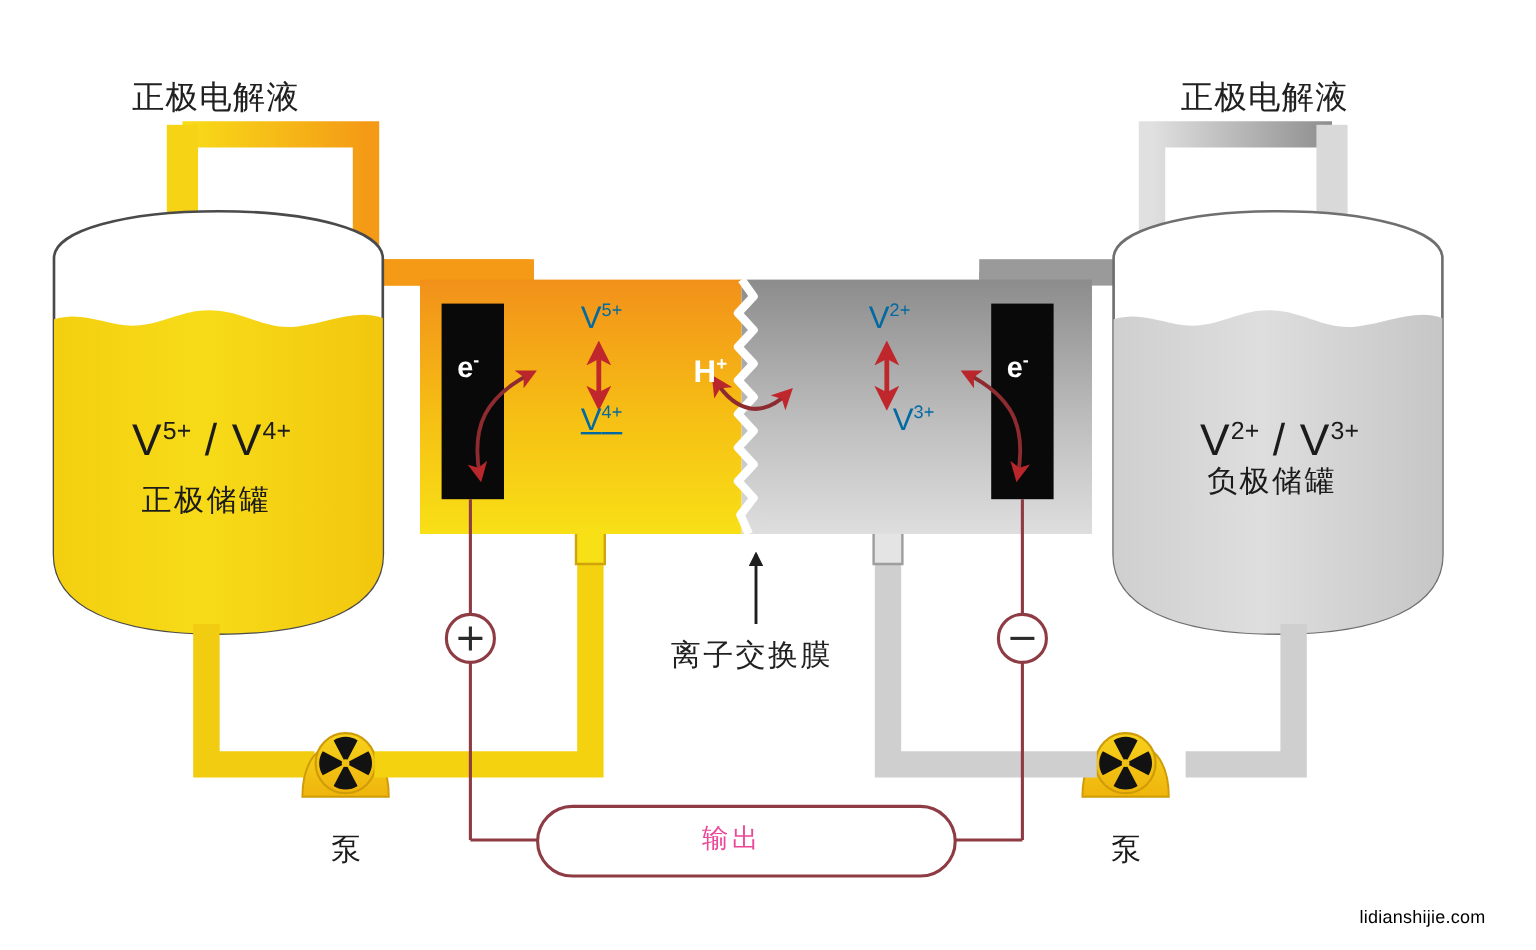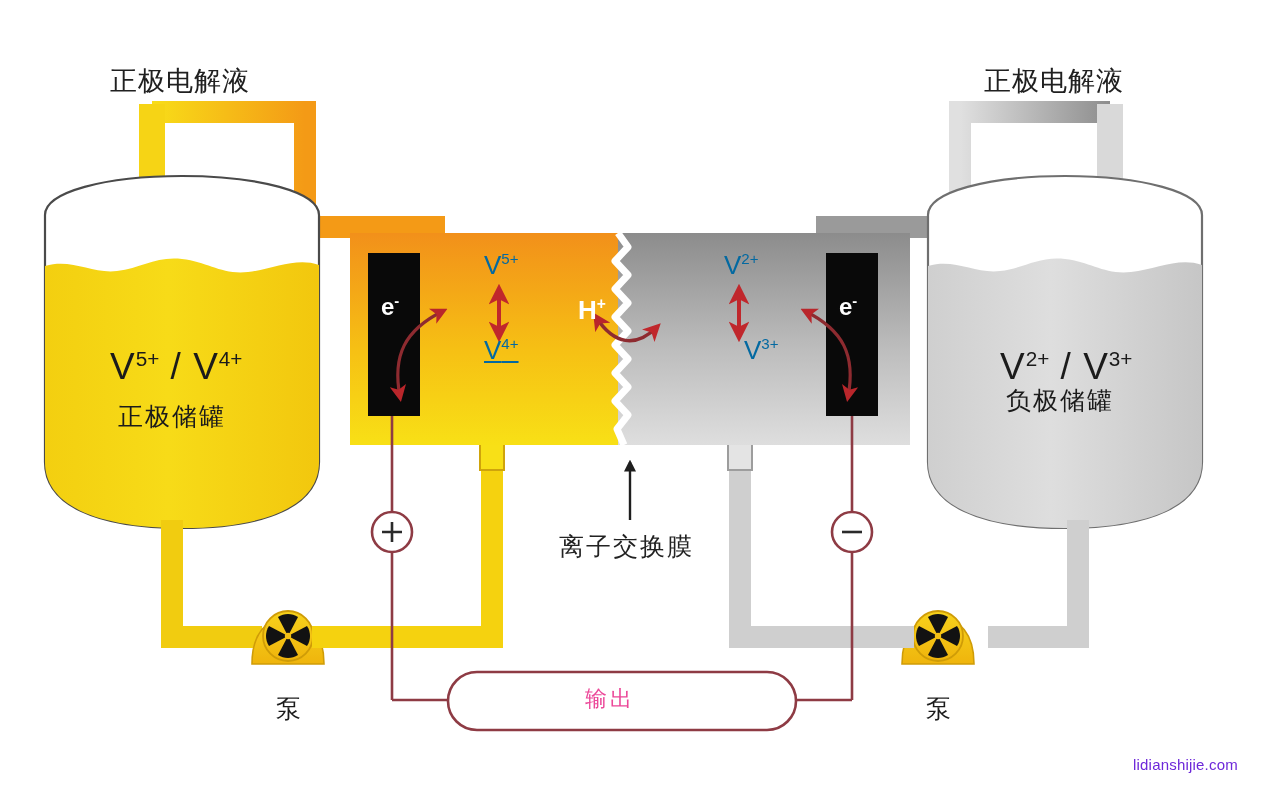--- a/index.html
+++ b/index.html
@@ -90,21 +90,21 @@
     font-size: 25px;
     color: #1b1b1b;
   }
   .output-lab {
     font-size: 22px;
     letter-spacing: 3px;
     color: #ec4899;
   }
   .watermark {
     font-size: 15px;
-    color: #6d28d9;
+    color: #000000;
     letter-spacing: 0.2px;
   }
 </style>
 </head>
 <body>
 
 <div id="stage">
 
   <svg class="layer" viewBox="0 0 1280 792">
     <defs>

